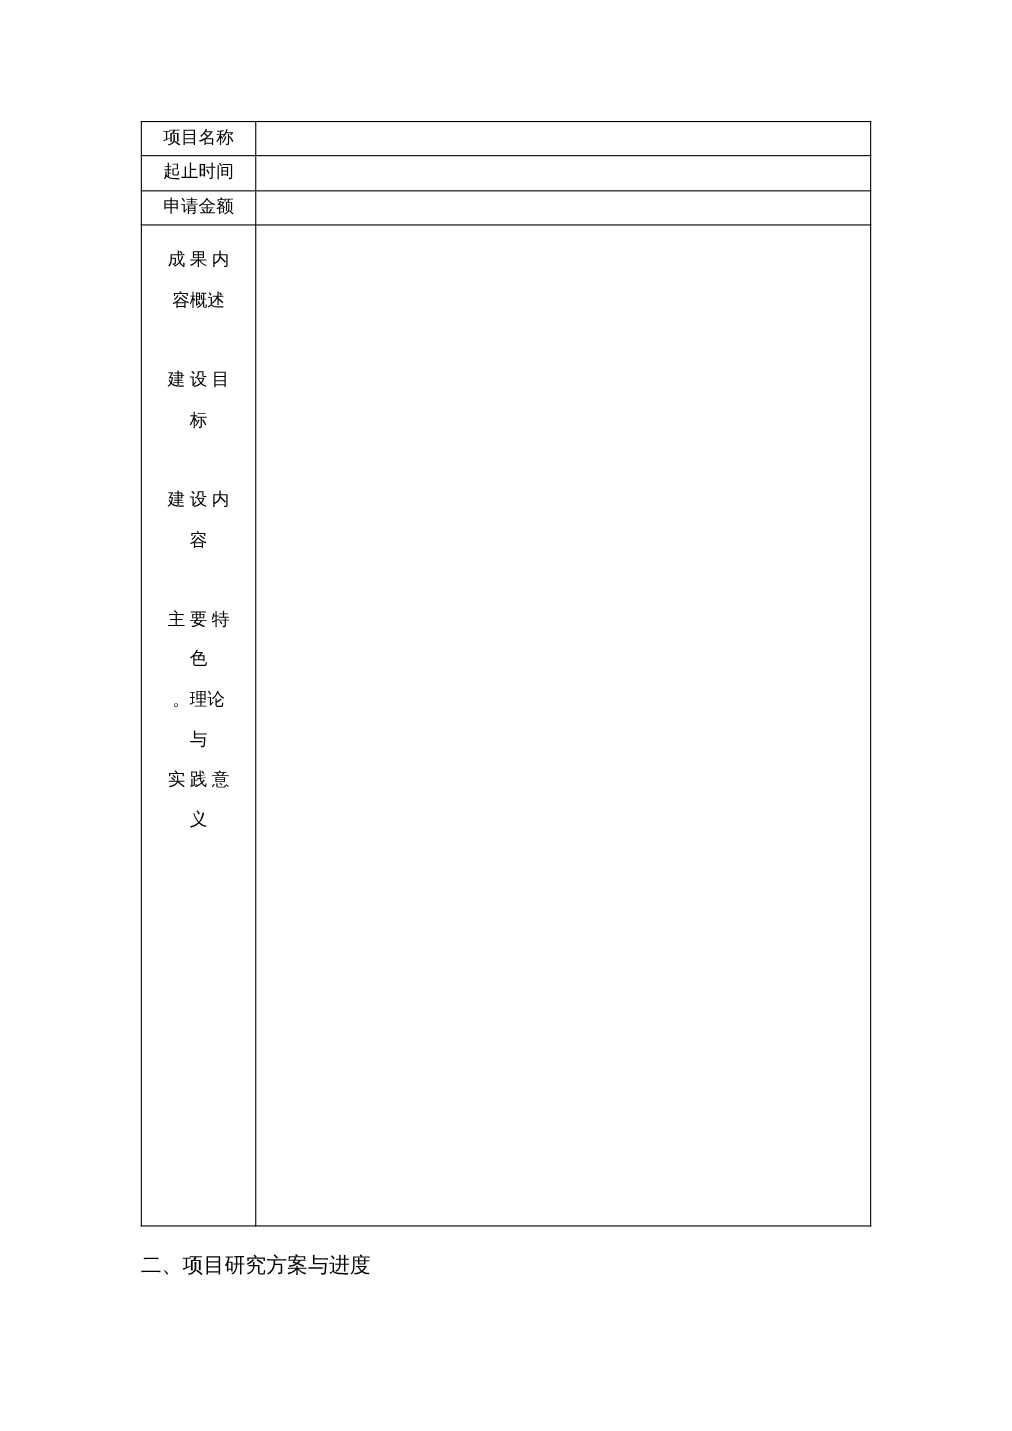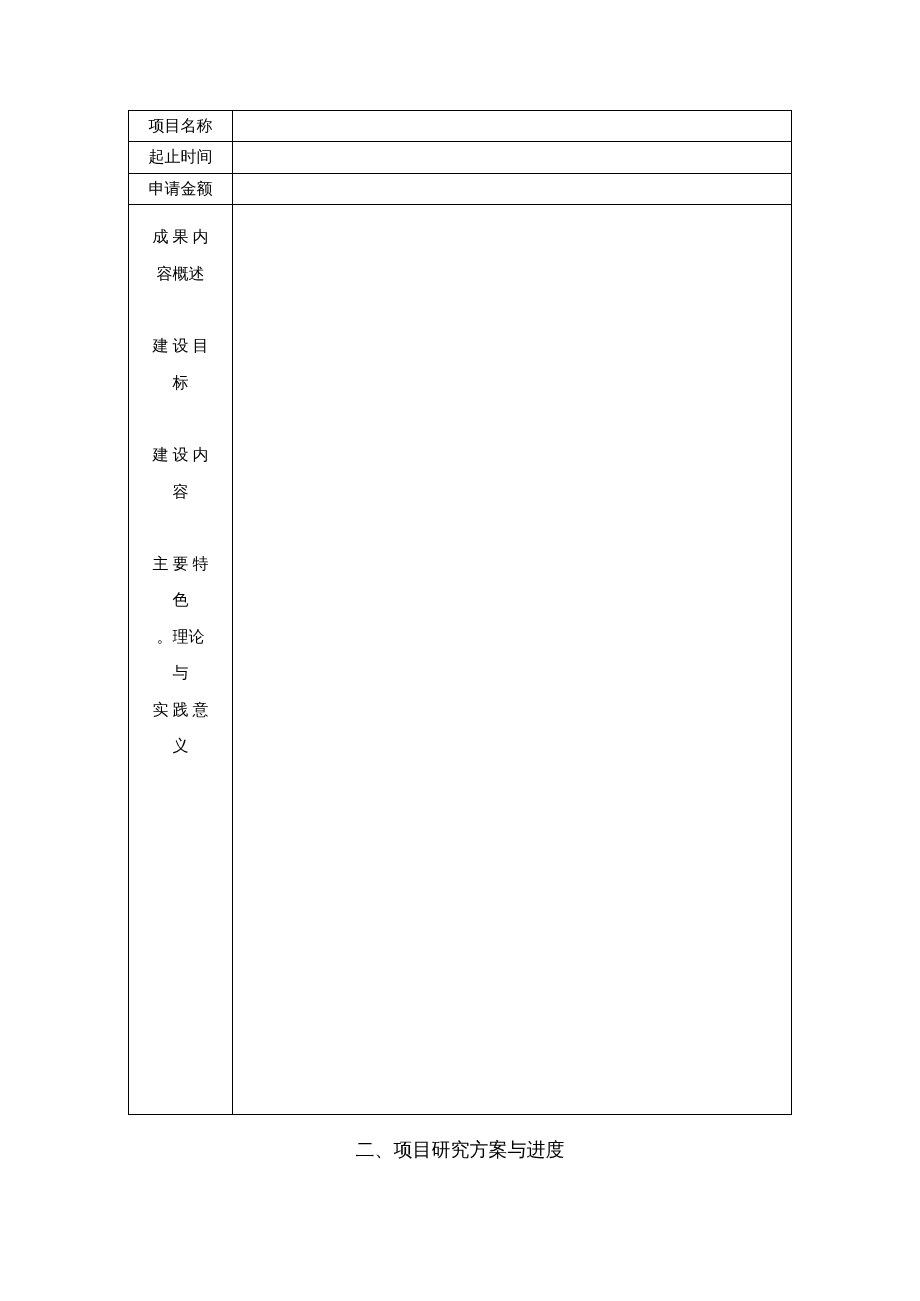--- a/index.html
+++ b/index.html
@@ -57,21 +57,20 @@
       line-height: 2.28;
       color: #000000;
     }
     .spacer {
       height: 36px;
     }
     .spacer-small {
       height: 0;
     }
     .section-heading {
-      text-align: center;
       font-size: 19px;
       color: #000000;
       margin-top: 22px;
       font-weight: normal;
       font-family: "SimSun", "宋体", serif;
     }
     .sub-line {
       display: block;
     }
   </style>

